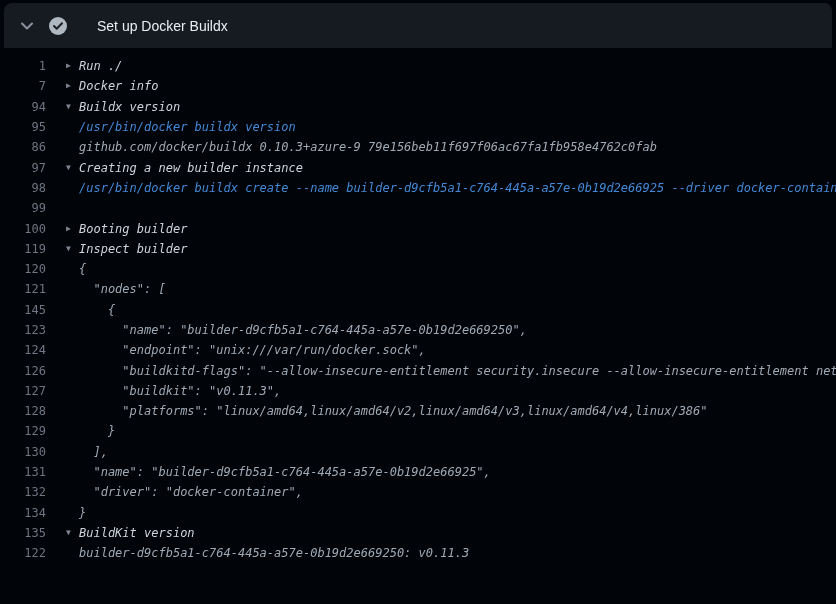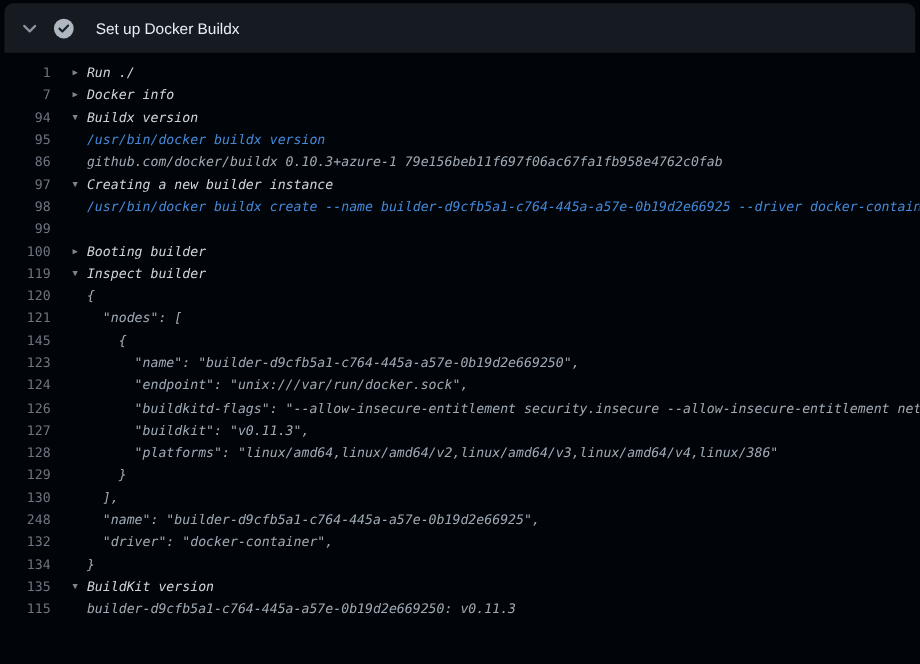--- a/index.html
+++ b/index.html
@@ -31,21 +31,21 @@
     cursor:pointer;
   }
   .chevron{width:14px;height:14px;display:flex;align-items:center;justify-content:center;flex:none;}
   .check-circle{
     width:18px;height:18px;border-radius:50%;
     background:var(--check-circle-bg);
     margin-left:15px;flex:none;
     display:flex;align-items:center;justify-content:center;
   }
   .step-title{
-    margin-left:20px;
+    margin-left:30px;
     color:var(--title);
     font-size:14px;
     font-weight:normal;
     white-space:nowrap;
   }
   .log-area{
     padding-top:8px;
     font-family:"DejaVu Sans Mono","Liberation Mono",monospace;
     font-size:12px;
   }
@@ -108,21 +108,21 @@
     <span class="text">Buildx version</span>
   </div>
     <div class="row command">
     <span class="num">95</span>
     <span class="arrow"></span>
     <span class="text">/usr/bin/docker buildx version</span>
   </div>
     <div class="row output">
     <span class="num">86</span>
     <span class="arrow"></span>
-    <span class="text">github.com/docker/buildx 0.10.3+azure-1 79e156beb11f697f06ac67fa1fb958e4762c0fab</span>
+    <span class="text">github.com/docker/buildx 0.10.3+azure-9 79e156beb11f697f06ac67fa1fb958e4762c0fab</span>
   </div>
     <div class="row group-expanded">
     <span class="num">97</span>
     <span class="arrow">▼</span>
     <span class="text">Creating a new builder instance</span>
   </div>
     <div class="row command">
     <span class="num">98</span>
     <span class="arrow"></span>
     <span class="text">/usr/bin/docker buildx create --name builder-d9cfb5a1-c764-445a-a57e-0b19d2e66925 --driver docker-container</span>
@@ -185,37 +185,37 @@
     <span class="num">129</span>
     <span class="arrow"></span>
     <span class="text">    }</span>
   </div>
     <div class="row output">
     <span class="num">130</span>
     <span class="arrow"></span>
     <span class="text">  ],</span>
   </div>
     <div class="row output">
-    <span class="num">248</span>
+    <span class="num">131</span>
     <span class="arrow"></span>
     <span class="text">  "name": "builder-d9cfb5a1-c764-445a-a57e-0b19d2e66925",</span>
   </div>
     <div class="row output">
     <span class="num">132</span>
     <span class="arrow"></span>
     <span class="text">  "driver": "docker-container",</span>
   </div>
     <div class="row output">
     <span class="num">134</span>
     <span class="arrow"></span>
     <span class="text">}</span>
   </div>
     <div class="row group-expanded">
     <span class="num">135</span>
     <span class="arrow">▼</span>
     <span class="text">BuildKit version</span>
   </div>
     <div class="row output">
-    <span class="num">115</span>
+    <span class="num">122</span>
     <span class="arrow"></span>
     <span class="text">builder-d9cfb5a1-c764-445a-a57e-0b19d2e669250: v0.11.3</span>
   </div>
   </div>
 
 </body></html>

